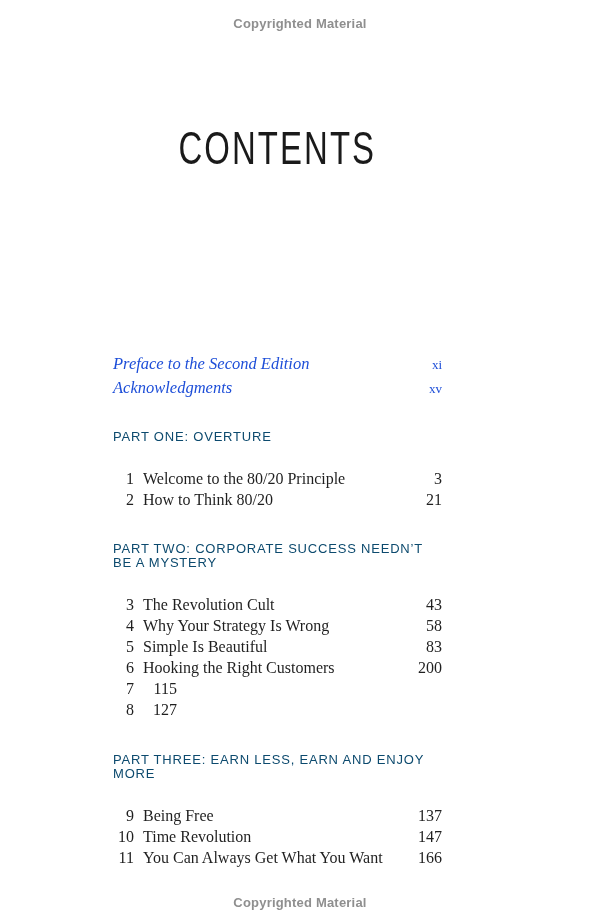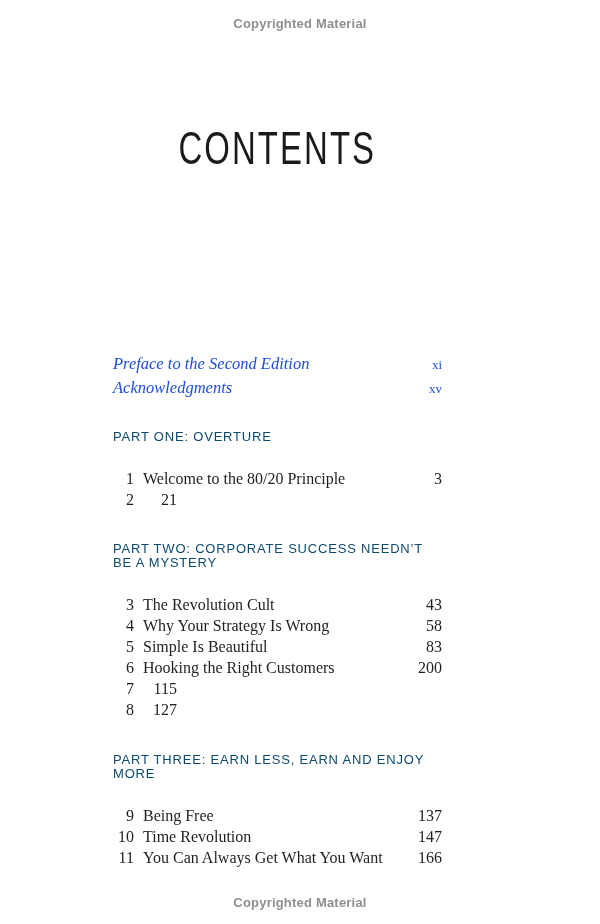--- a/index.html
+++ b/index.html
@@ -113,20 +113,21 @@
     <div class="part p1">
       <div class="part-heading">PART ONE: OVERTURE</div>
       <div class="chapters">
         <div class="row">
           <span class="num">1</span>
           <span class="ch-title">Welcome to the 80/20 Principle</span>
           <span class="pg">3</span>
         </div>
         <div class="row">
           <span class="num">2</span>
+          <span class="ch-title">How to Think 80/20</span>
           <span class="pg">21</span>
         </div>
       </div>
     </div>
 
     <div class="part p2">
       <div class="part-heading">PART TWO: CORPORATE SUCCESS NEEDN’T BE A MYSTERY</div>
       <div class="chapters">
         <div class="row">
           <span class="num">3</span>

